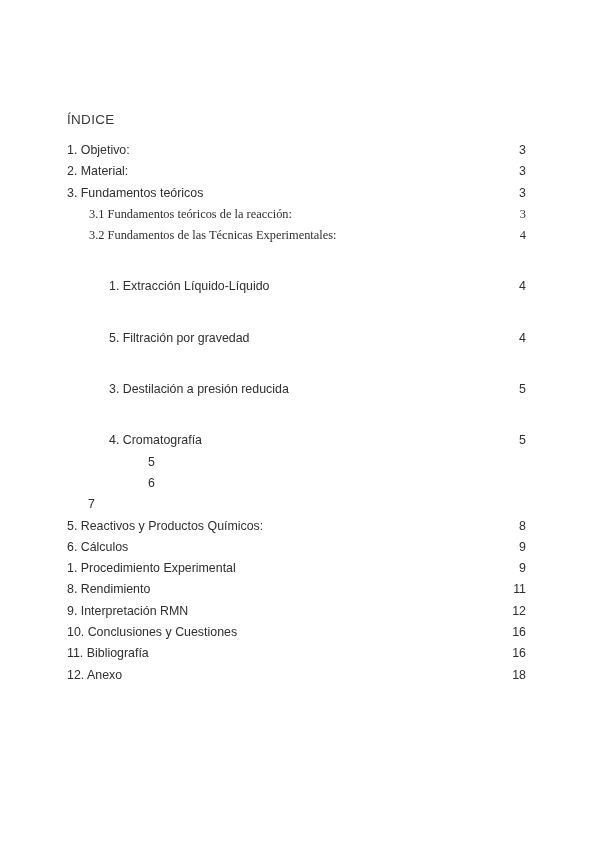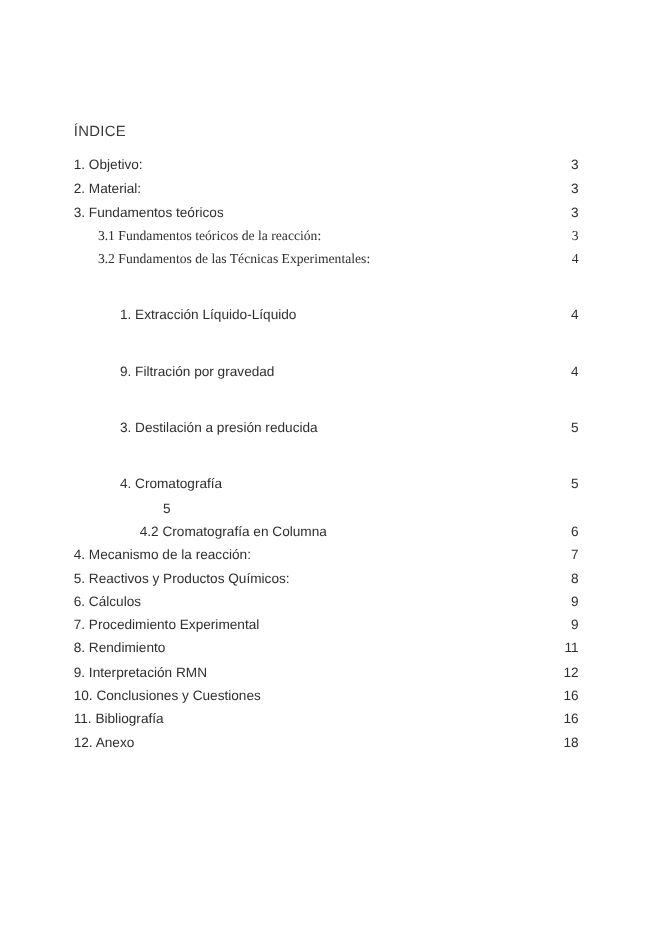--- a/index.html
+++ b/index.html
@@ -83,52 +83,50 @@
       </li>
       <li class="toc-row lvl-1">
         <span class="toc-label">3.2 Fundamentos de las Técnicas Experimentales:</span>
         <span class="toc-page">4</span>
       </li>
       <li class="toc-row lvl-2">
         <span class="toc-label">1. Extracción Líquido-Líquido</span>
         <span class="toc-page">4</span>
       </li>
       <li class="toc-row lvl-2">
-        <span class="toc-label">9. Filtración por gravedad</span>
+        <span class="toc-label">5. Filtración por gravedad</span>
         <span class="toc-page">4</span>
       </li>
       <li class="toc-row lvl-2">
         <span class="toc-label">3. Destilación a presión reducida</span>
         <span class="toc-page">5</span>
       </li>
       <li class="toc-row lvl-2">
         <span class="toc-label">4. Cromatografía</span>
         <span class="toc-page">5</span>
       </li>
       <li class="toc-row lvl-3">
         <span class="toc-page">5</span>
       </li>
       <li class="toc-row lvl-3">
-        <span class="toc-label">4.2 Cromatografía en Columna</span>
         <span class="toc-page">6</span>
       </li>
       <li class="toc-row lvl-0">
-        <span class="toc-label">4. Mecanismo de la reacción:</span>
         <span class="toc-page">7</span>
       </li>
       <li class="toc-row lvl-0">
         <span class="toc-label">5. Reactivos y Productos Químicos:</span>
         <span class="toc-page">8</span>
       </li>
       <li class="toc-row lvl-0">
         <span class="toc-label">6. Cálculos</span>
         <span class="toc-page">9</span>
       </li>
       <li class="toc-row lvl-0">
-        <span class="toc-label">7. Procedimiento Experimental</span>
+        <span class="toc-label">1. Procedimiento Experimental</span>
         <span class="toc-page">9</span>
       </li>
       <li class="toc-row lvl-0">
         <span class="toc-label">8. Rendimiento</span>
         <span class="toc-page">11</span>
       </li>
       <li class="toc-row lvl-0">
         <span class="toc-label">9. Interpretación RMN</span>
         <span class="toc-page">12</span>
       </li>

